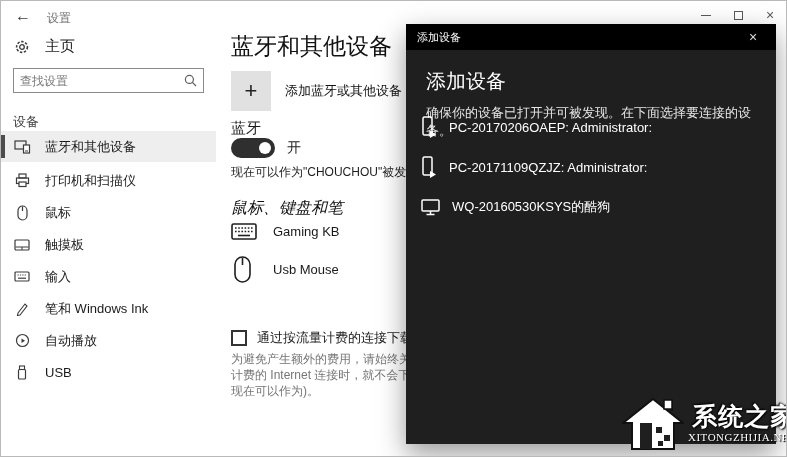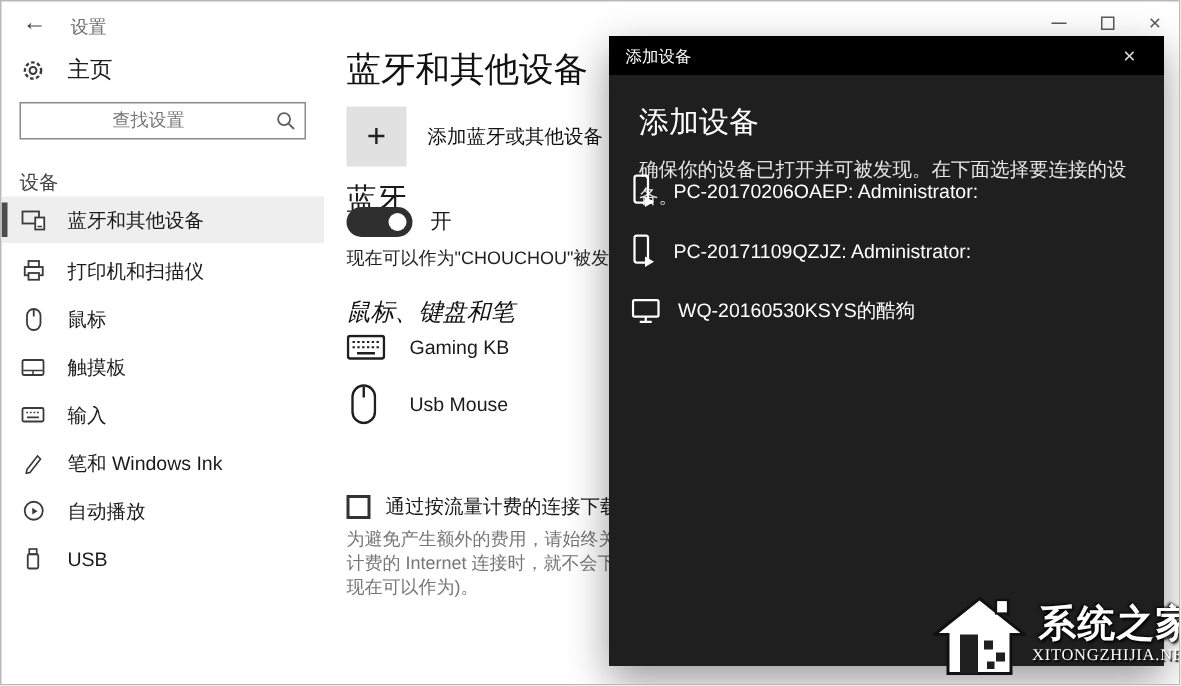--- a/index.html
+++ b/index.html
@@ -13,35 +13,35 @@
   .win-controls { position:absolute; right:8px; top:4px; display:flex; gap:16px; align-items:center; height:20px; }
   .ctl { width:16px; height:16px; display:flex; align-items:center; justify-content:center; color:#5a5a5a; }
   .ctl-min-line { width:10px; height:1px; background:#5a5a5a; }
   .ctl-max-box { width:9px; height:9px; border:1px solid #5a5a5a; }
   .ctl-close-glyph { font-size:14px; line-height:1; }
 
   
   .sidebar { position:absolute; left:0; top:0; width:215px; height:100%; }
   .home-row { position:absolute; left:12px; top:36px; display:flex; align-items:center; gap:14px; font-size:15px; cursor:pointer; }
   .searchbox { position:absolute; left:12px; top:67px; width:191px; height:25px; border:1px solid #8a8a8a; background:#fff; display:flex; align-items:center; }
-  .searchbox input { flex:1; border:none; outline:none; font-size:12px; color:#000000; padding:0 6px; font-family:Liberation Serif, serif; background:transparent;text-align:center; }
+  .searchbox input { flex:1; border:none; outline:none; font-size:12px; color:#000000; padding:0 6px; font-family:Liberation Sans, sans-serif; background:transparent; }
   .searchbox input::placeholder { color:#767676; }
   .search-ic { margin-right:6px; display:flex; }
   .side-section { position:absolute; left:12px; top:112px; font-size:13px; color:#444; }
   .side-item { position:absolute; left:0; width:215px; height:31px; display:flex; align-items:center; gap:14px; padding-left:12px; font-size:13px; cursor:pointer; }
   .side-item.sel { background:#eeeeee; }
   .side-item.sel::before { content:""; position:absolute; left:0; top:4px; bottom:4px; width:4px; background:#4c4c4c; }
   .side-ic { width:18px; display:flex; justify-content:center; }
 
   
   .main-title { position:absolute; left:230px; top:30px; font-size:23px; font-weight:400; color:#111; }
   .add-row { position:absolute; left:230px; top:70px; display:flex; align-items:center; gap:14px; cursor:pointer; }
   .plus-box { width:40px; height:40px; background:#e1e1e1; display:flex; align-items:center; justify-content:center; font-size:22px; font-weight:300; color:#222; }
   .add-label { font-size:13px; color:#111; }
-  .bt-label { position:absolute; left:230px; top:118px; font-size:20px; }
+  .bt-label { position:absolute; left:230px; top:118px; font-size:15px; }
   .toggle-row { position:absolute; left:230px; top:137px; display:flex; align-items:center; gap:12px; cursor:pointer; }
   .toggle { width:44px; height:20px; border-radius:10px; background:#2f2f2f; position:relative; }
   .toggle .knob { position:absolute; right:4px; top:4px; width:12px; height:12px; border-radius:50%; background:#fff; }
   .toggle-state { font-size:14px; }
   .discover { position:absolute; left:230px; top:163px; font-size:12px; color:#1f1f1f; }
   .mkp-title { position:absolute; left:230px; top:197px; font-size:16px; color:#111;font-style:italic; }
   .dev-row { position:absolute; left:230px; display:flex; align-items:center; gap:16px; font-size:13px; cursor:pointer; }
   .chk-row { position:absolute; left:230px; top:328px; display:flex; align-items:center; gap:10px; font-size:13px; cursor:pointer; }
   .chk { width:16px; height:16px; border:2px solid #333; background:#fff; }
   .note { position:absolute; left:230px; top:350px; font-size:12px; line-height:16px; color:#767676; white-space:nowrap; }

